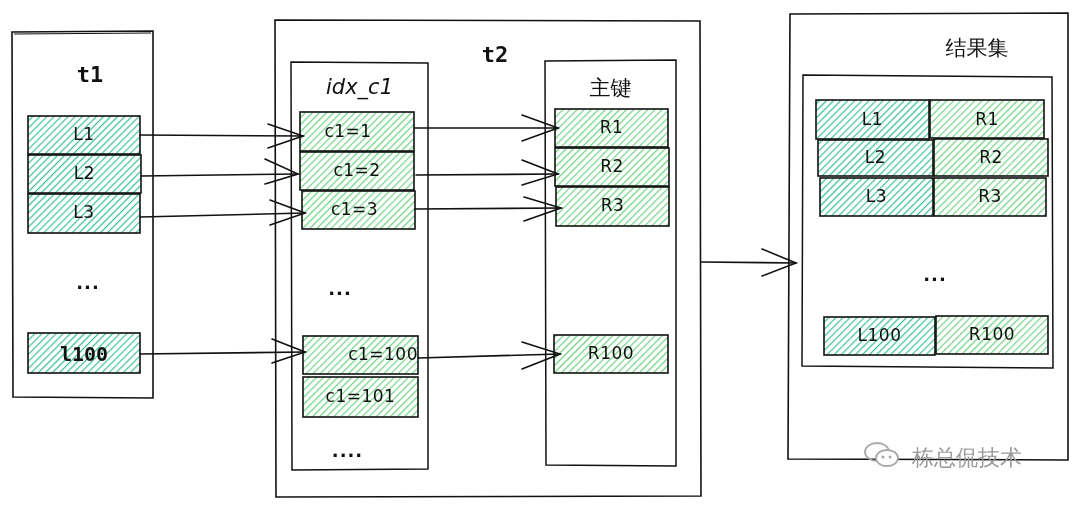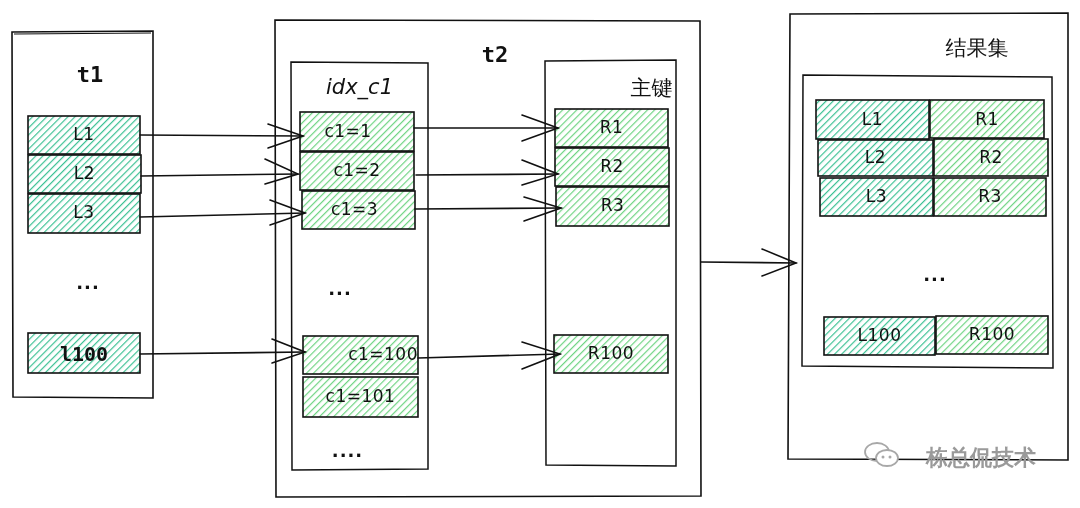--- a/index.html
+++ b/index.html
@@ -6,21 +6,21 @@
   body { width: 1080px; height: 508px; position: relative; overflow: hidden;
          font-family: "DejaVu Sans", sans-serif; color: #111; }
   #canvas { position: absolute; left: 0; top: 0; width: 1080px; height: 508px; }
   .label { position: absolute; text-align: center; white-space: nowrap; }
   .title-mono { font-family: "DejaVu Sans Mono", monospace; font-weight: bold; font-size: 22px; }
   .title-sans { font-family: "DejaVu Sans", sans-serif; font-size: 21px; }
   .cell-text { font-family: "DejaVu Sans", sans-serif; font-size: 17px; letter-spacing: 0.5px; }
   .mono-cell { font-family: "DejaVu Sans Mono", monospace; font-weight: bold; font-size: 20px; }
   .dots { font-size: 18px; font-weight: bold; letter-spacing: 1px; }
   .watermark { position: absolute; left: 862px; top: 440px; color: #9a9a9a;
-               font-size: 22px; display: flex; align-items: center; gap: 24px; font-weight: bold; }
+               font-size: 22px; display: flex; align-items: center; gap: 10px; }
 </style>
 </head>
 <body>
 
 <svg id="canvas" viewBox="0 0 1080 508" xmlns="http://www.w3.org/2000/svg">
   <defs>
     <pattern id="hatch-teal" patternUnits="userSpaceOnUse" width="5" height="5" patternTransform="rotate(45)">
       <rect width="5" height="5" fill="#ffffff"></rect>
       <line x1="0" y1="0" x2="0" y2="5" stroke="#3cc194" stroke-width="2.4"></line>
     </pattern>
@@ -163,21 +163,21 @@
 
 <div class="label title-sans" style="left:291px; top:75px; width:137px;font-style:italic;">idx_c1</div>
 <div class="label cell-text" style="left:300px; top:121px; width:96px;">c1=1</div>
 <div class="label cell-text" style="left:300px; top:160px; width:114px;">c1=2</div>
 <div class="label cell-text" style="left:302px; top:199px; width:105px;">c1=3</div>
 <div class="label dots" style="left:300px; top:278px; width:80px;">...</div>
 <div class="label cell-text" style="left:303px; top:344px; width:115px;text-align:right;">c1=100</div>
 <div class="label cell-text" style="left:303px; top:386px; width:115px;">c1=101</div>
 <div class="label dots" style="left:300px; top:440px; width:95px;">....</div>
 
-<div class="label title-sans" style="left:545px; top:74px; width:131px;margin-left:41px;">主键</div>
+<div class="label title-sans" style="left:545px; top:74px; width:131px;">主键</div>
 <div class="label cell-text" style="left:555px; top:117px; width:113px;">R1</div>
 <div class="label cell-text" style="left:555px; top:156px; width:114px;">R2</div>
 <div class="label cell-text" style="left:556px; top:195px; width:113px;">R3</div>
 <div class="label cell-text" style="left:554px; top:343px; width:114px;">R100</div>
 
 <div class="label title-sans" style="left:790px; top:34px; width:278px;padding-left:48px;">结果集</div>
 <div class="label cell-text" style="left:816px; top:109px; width:113px;">L1</div>
 <div class="label cell-text" style="left:930px; top:109px; width:114px;">R1</div>
 <div class="label cell-text" style="left:818px; top:147px; width:115px;">L2</div>
 <div class="label cell-text" style="left:934px; top:147px; width:114px;">R2</div>

